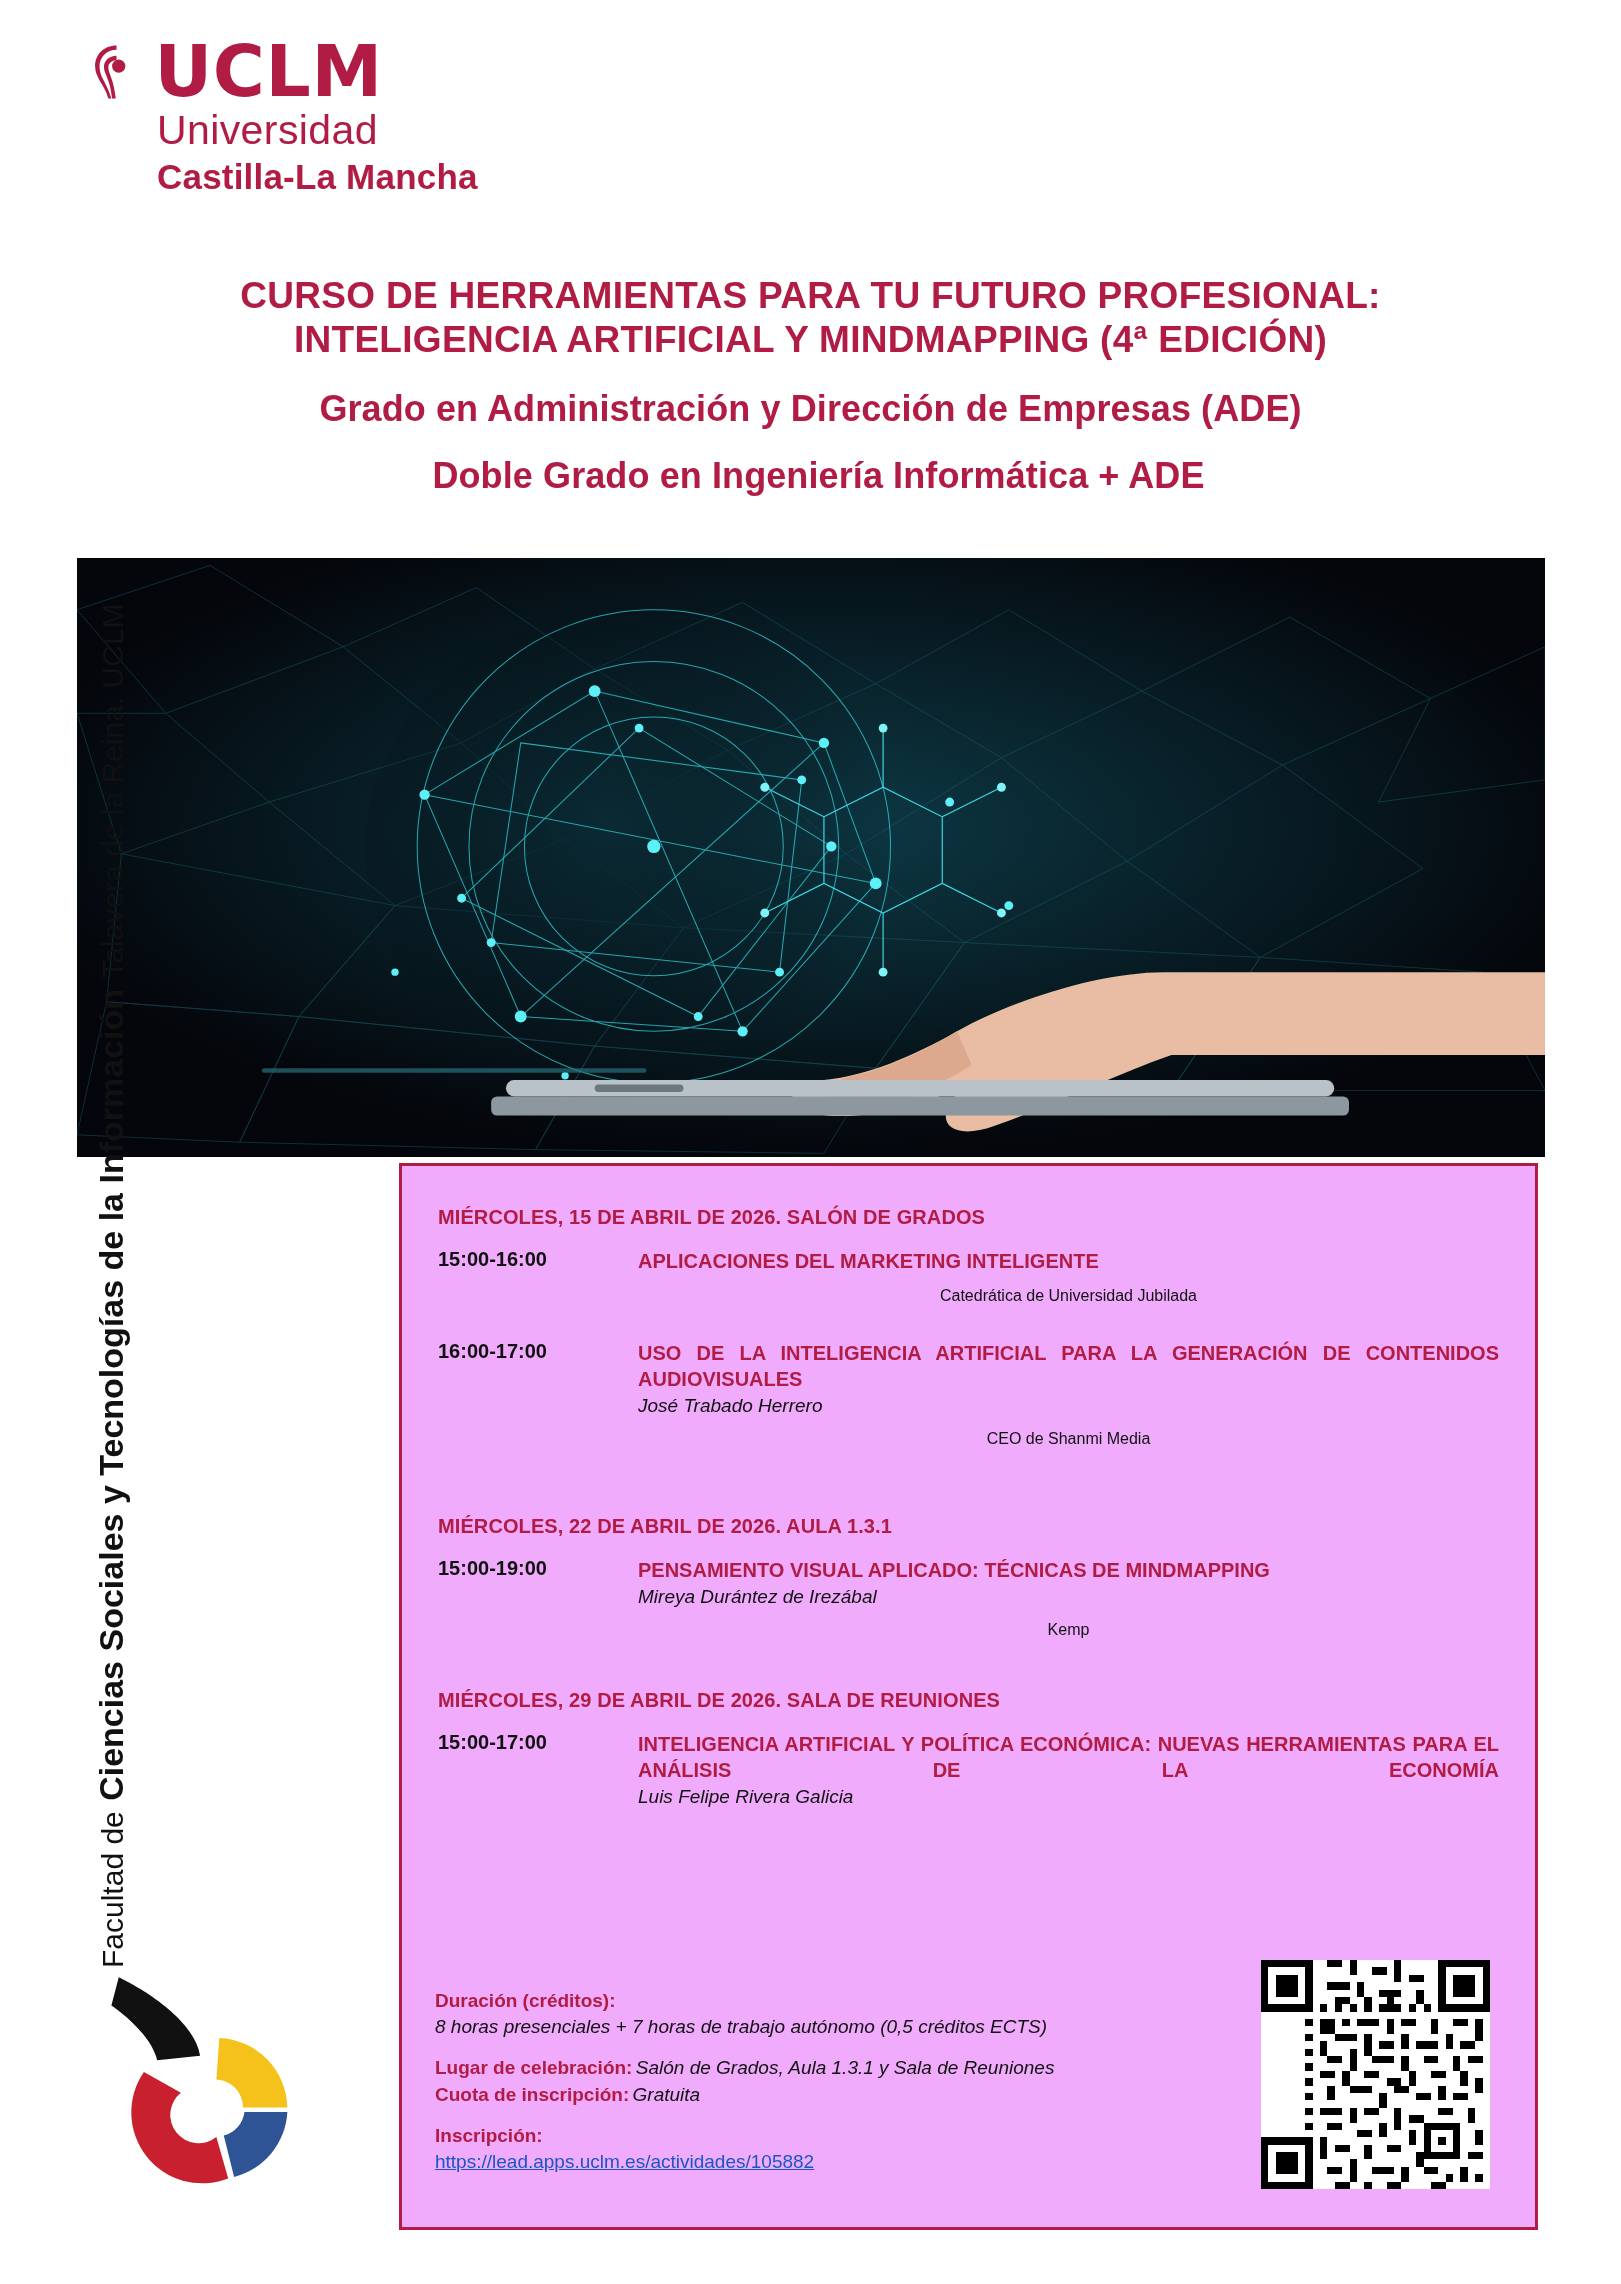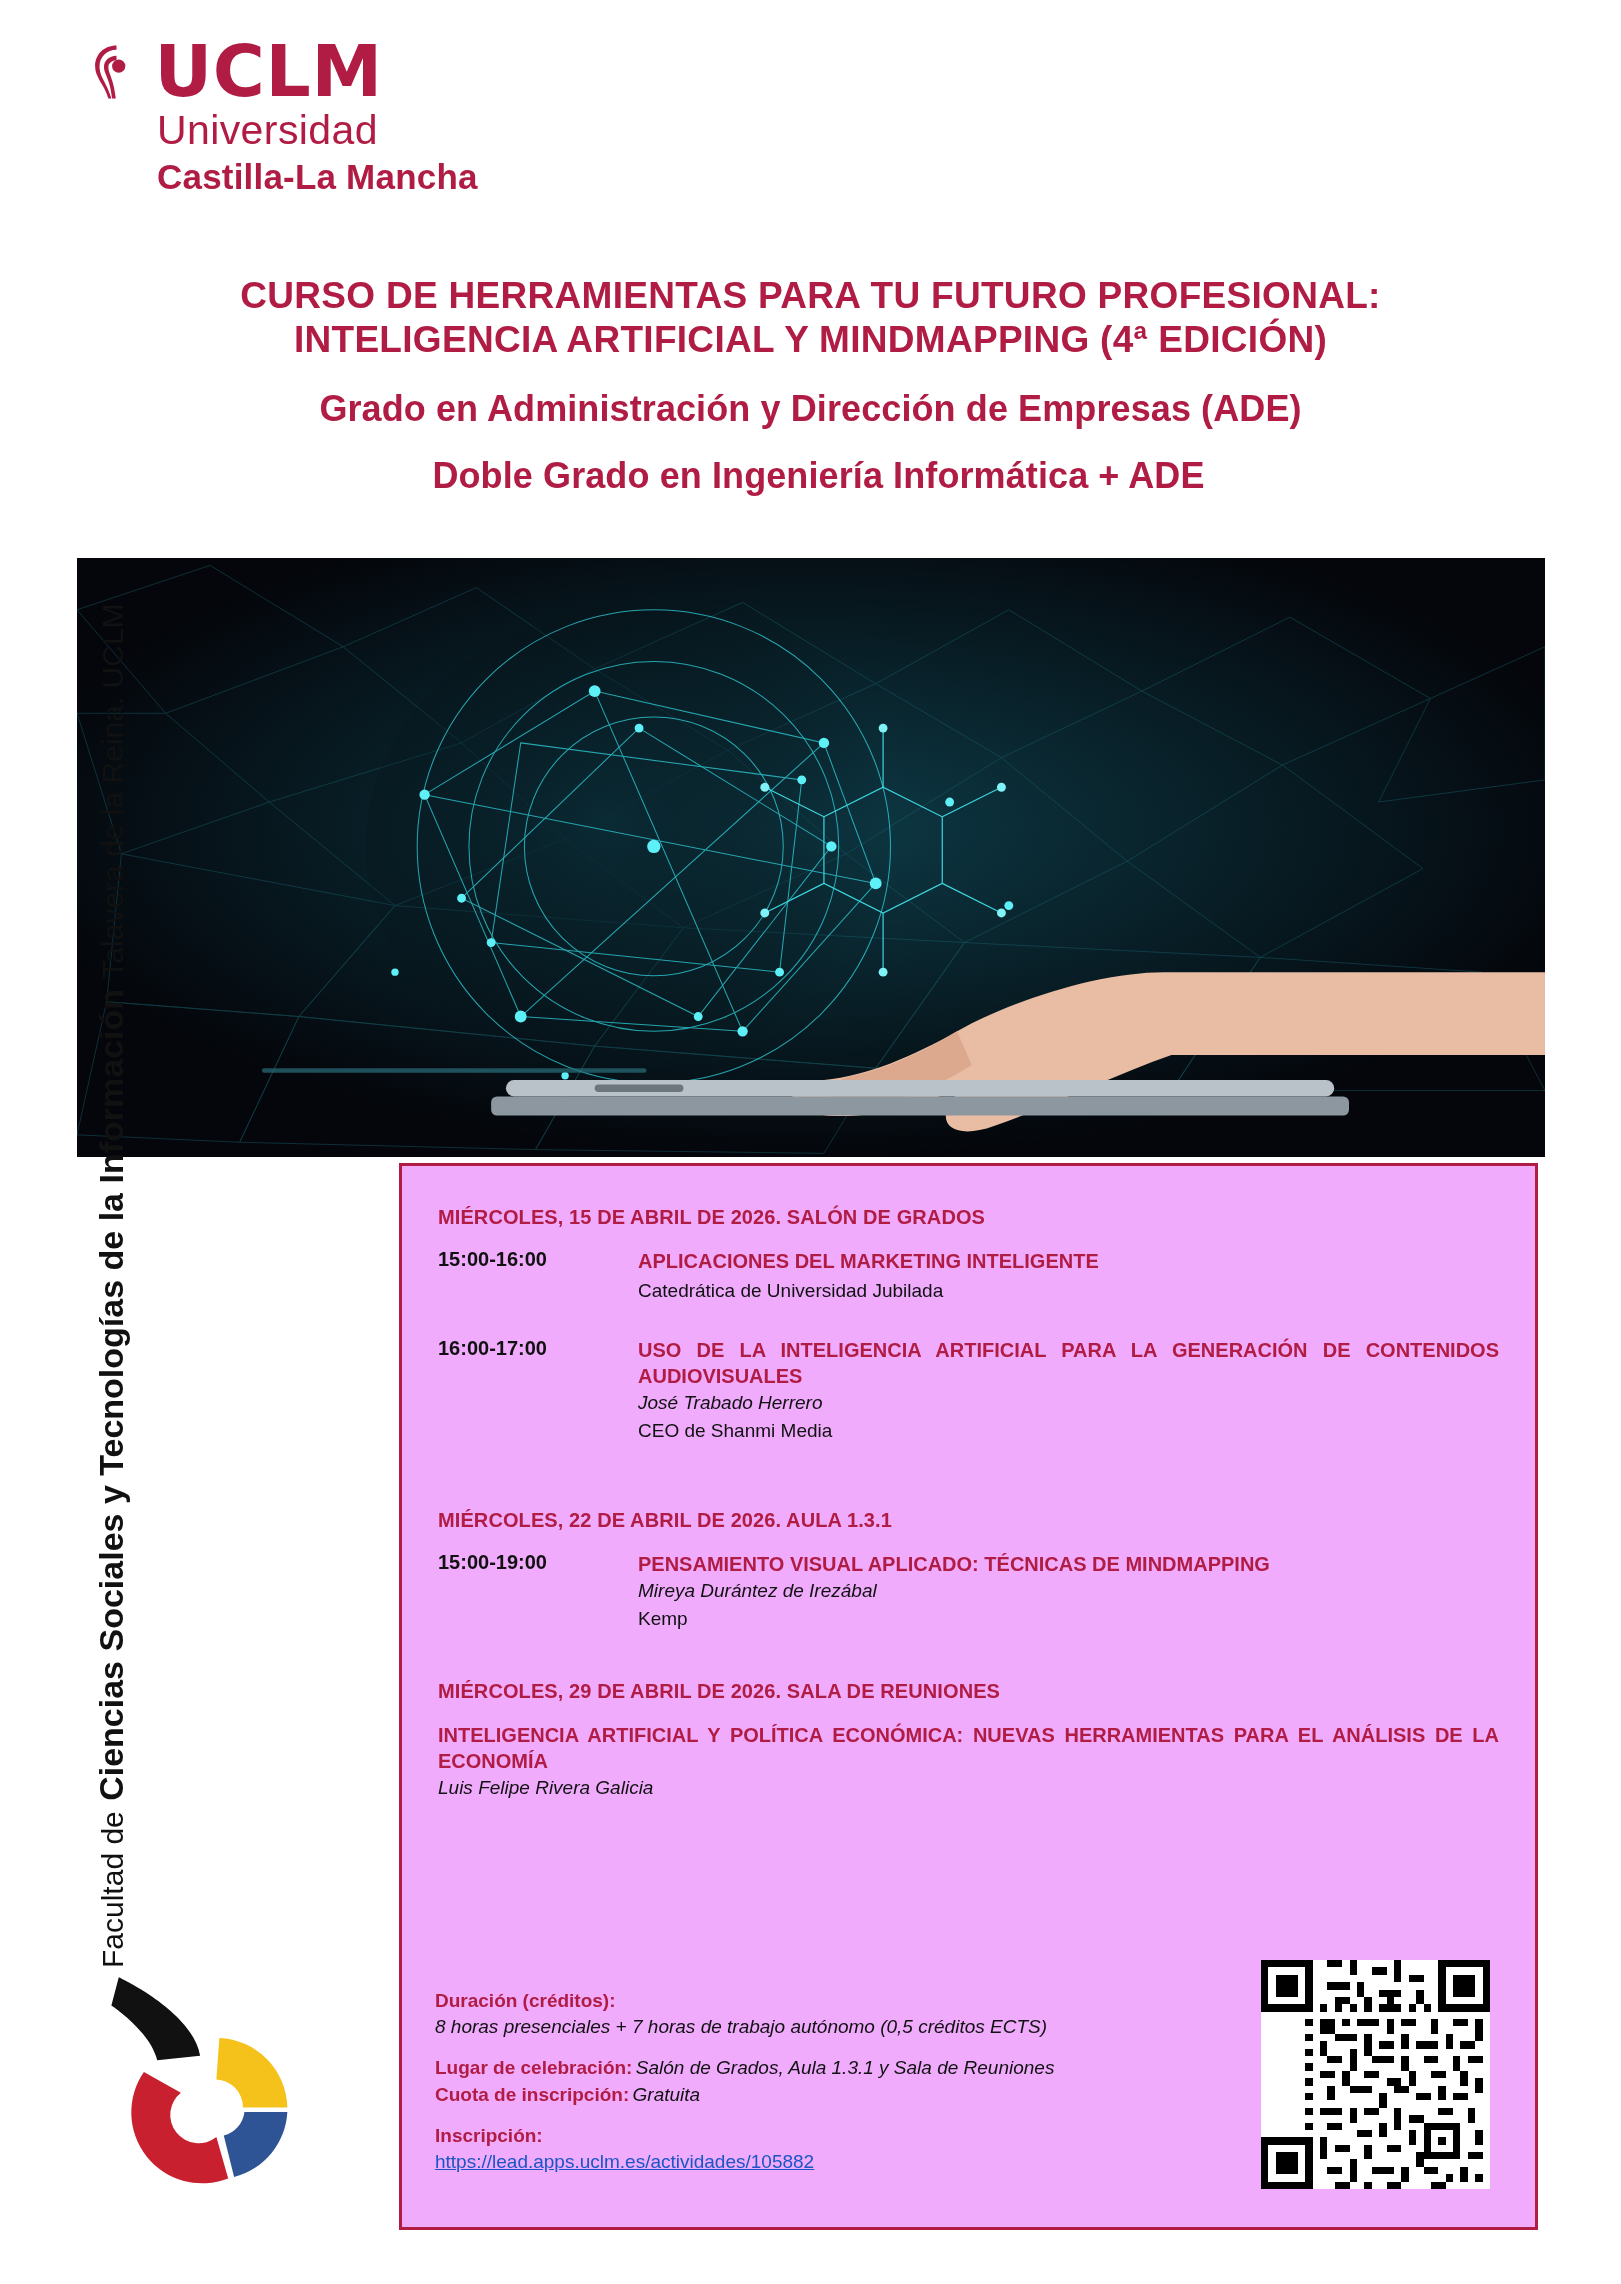--- a/index.html
+++ b/index.html
@@ -187,23 +187,24 @@
     line-height: 1.3;
   }
   .sess .stitle.nojust { text-align: left; text-align-last: left; }
   .sess .speaker {
     font-size: 19px;
     font-style: italic;
     color: #111;
     margin-top: 3px;
   }
   .sess .role {
-    font-size: 19px;
-    color: #111;
-    margin-top: 6px;
+    font-size: 16px;
+    color: #111;
+    margin-top: 13px;
+    text-align: center;
   }
   .gap-lg { height: 31px; }
   .gap-md { height: 16.3px; }
 
   
   .info {
     position: absolute;
     left: 435px;
     top: 1990px;
     width: 814px;
@@ -381,20 +382,21 @@
         <div class="stitle nojust">PENSAMIENTO VISUAL APLICADO: TÉCNICAS DE MINDMAPPING</div>
         <div class="speaker">Mireya Durántez de Irezábal</div>
         <div class="role">Kemp</div>
       </div>
     </div>
 
     <div class="gap-lg"></div>
 
     <div class="day">MIÉRCOLES, 29 DE ABRIL DE 2026. SALA DE REUNIONES</div>
     <div class="sess">
+      <div class="time">15:00-17:00</div>
       <div class="body">
         <div class="stitle">INTELIGENCIA ARTIFICIAL Y POLÍTICA ECONÓMICA: NUEVAS HERRAMIENTAS PARA EL ANÁLISIS DE LA ECONOMÍA</div>
         <div class="speaker">Luis Felipe Rivera Galicia</div>
       </div>
     </div>
   </div>
 
   <div class="info">
     <div class="info-block">
       <div class="info-row info-label">Duración (créditos):</div>

